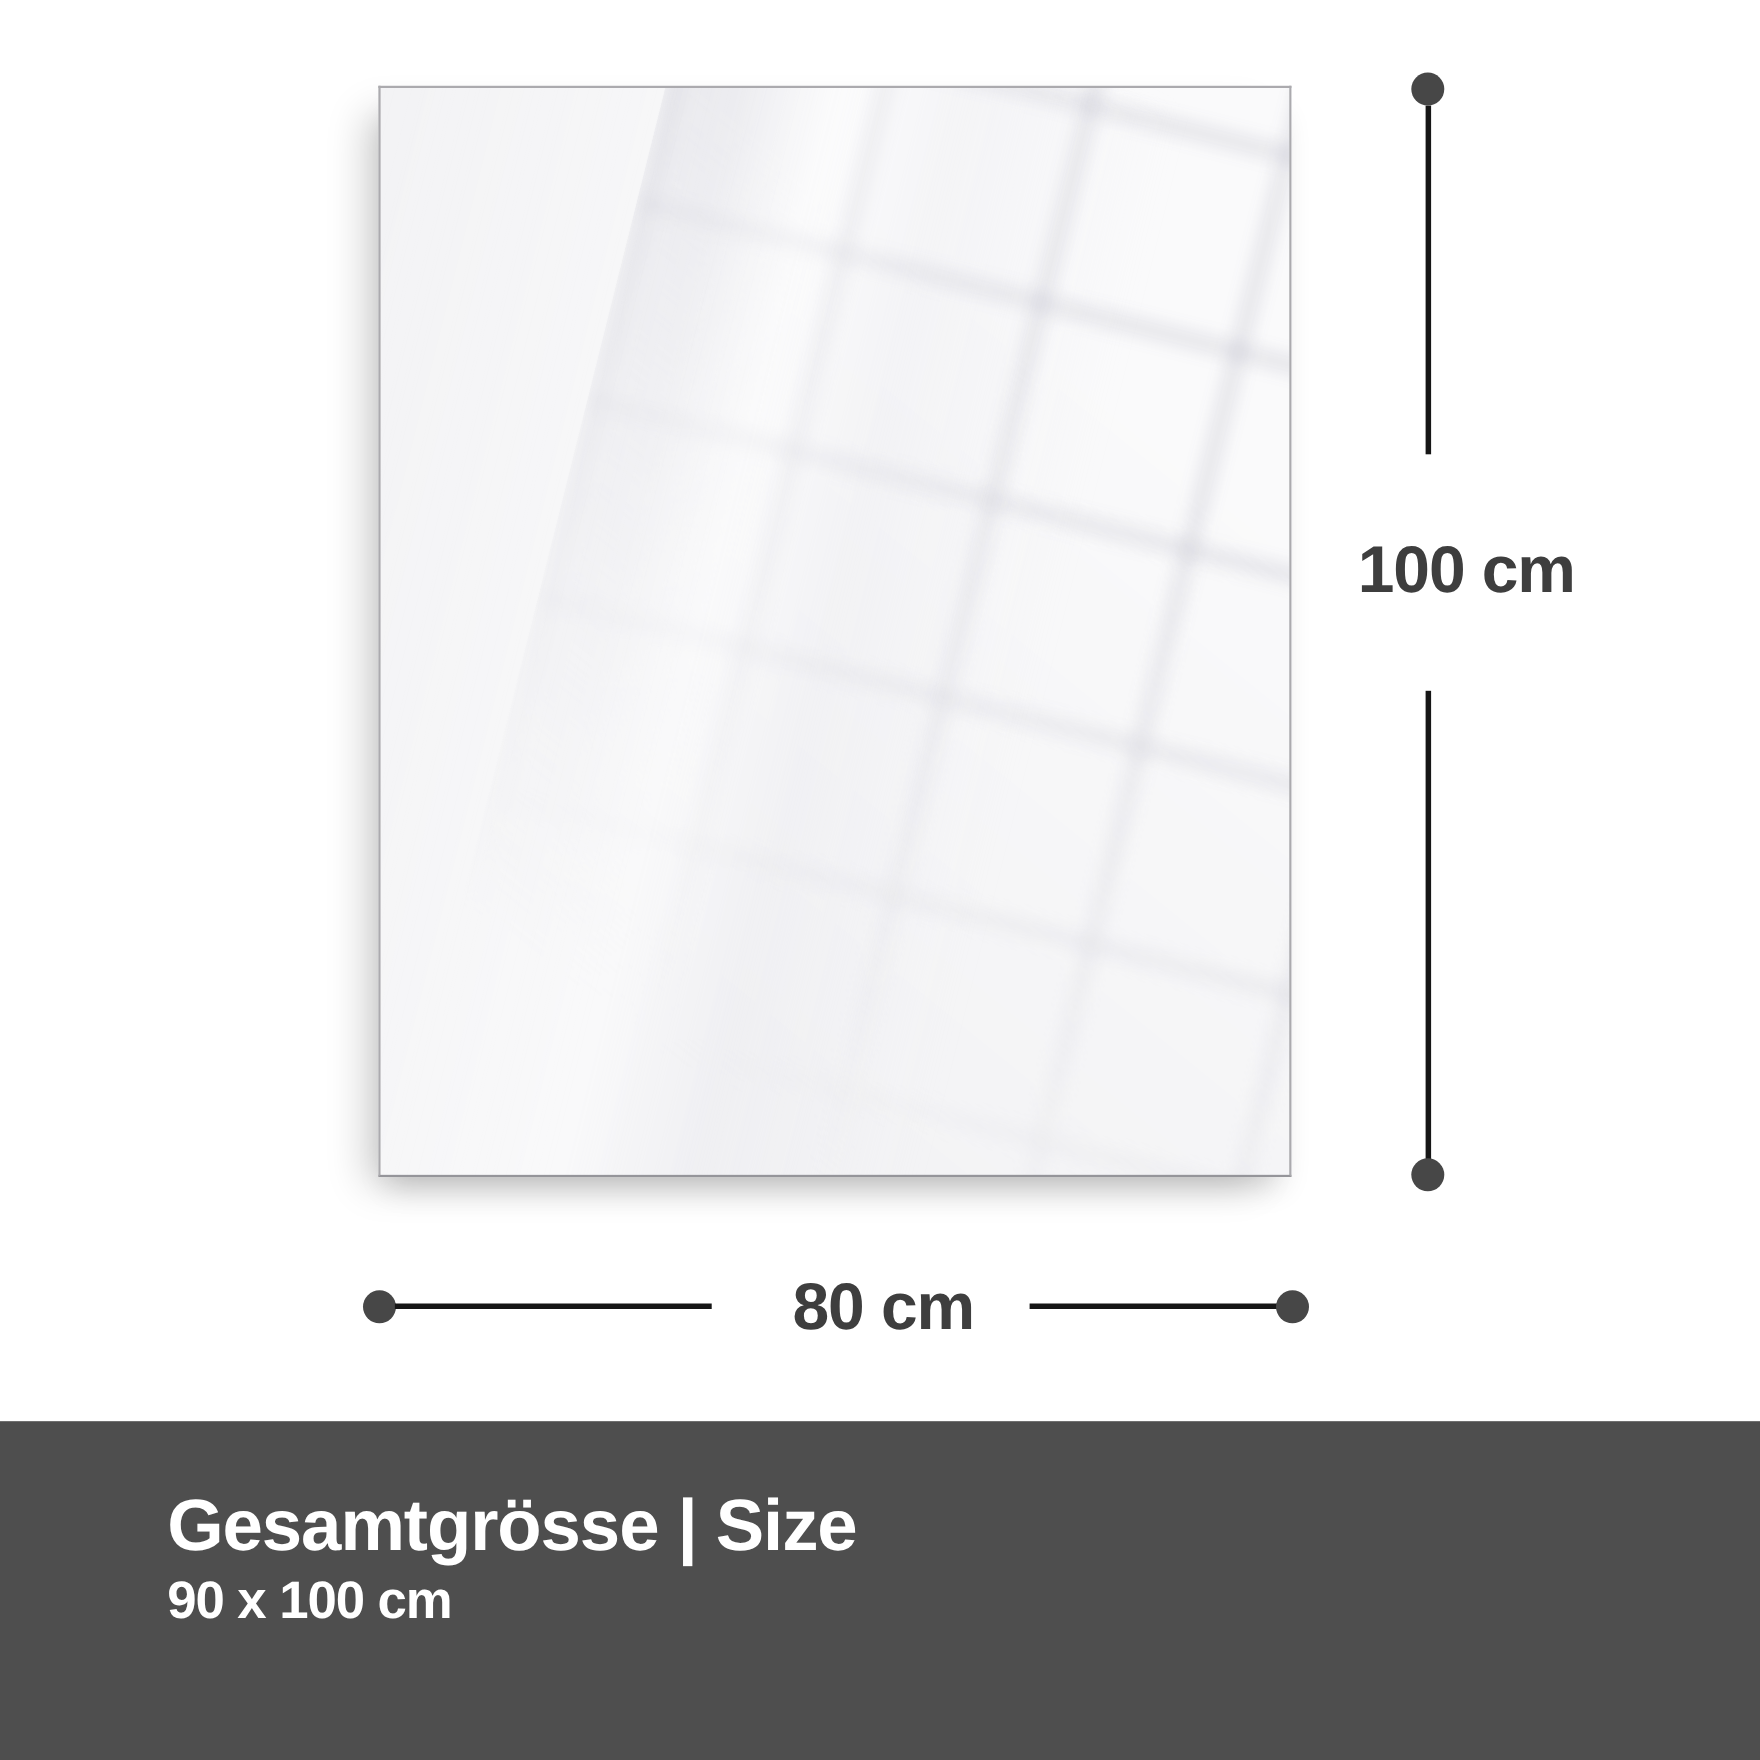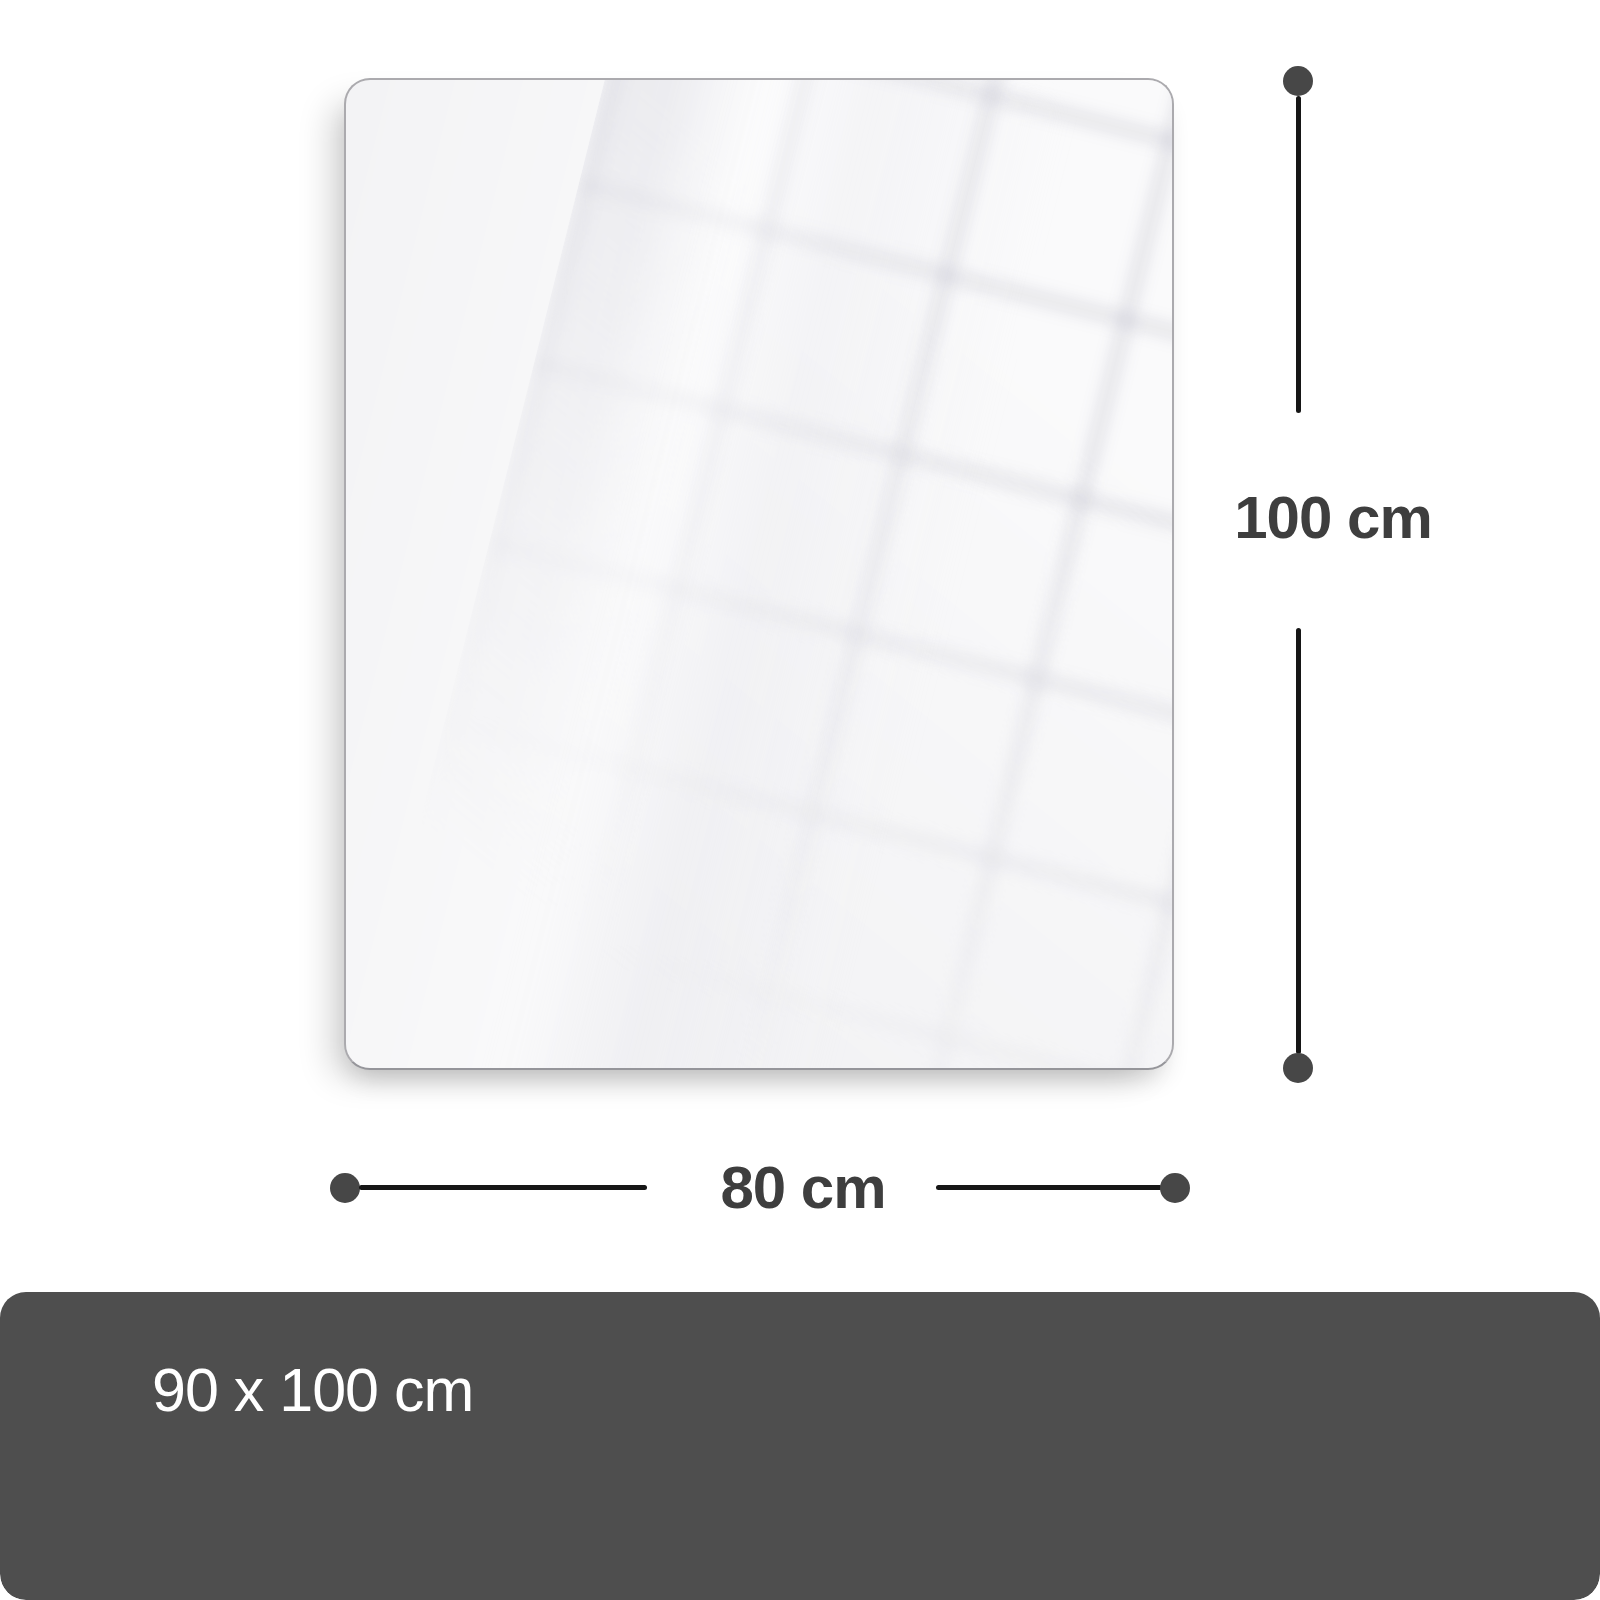--- a/index.html
+++ b/index.html
@@ -3,21 +3,21 @@
 <meta charset="utf-8">
 <style>
   :root{
     --footer-bg:#4e4e4e;
     --label-color:#3e3e3e;
     --line-color:#161616;
     --dot-color:#474747;
     --panel-fill:#f3f3f5;
     --panel-border:#abaaae;
   }
-  *{margin:0;padding:0;box-sizing:border-box;border-radius:26px;}
+  *{margin:0;padding:0;box-sizing:border-box;}
   html,body{width:1600px;height:1600px;}
   body{
     font-family:"Liberation Sans","DejaVu Sans",sans-serif;
     background:#ffffff;
     position:relative;
     overflow:hidden;
   }
   .stage{position:absolute;left:0;top:0;width:1600px;height:1600px;background:#ffffff;}
 
   
@@ -80,21 +80,21 @@
     left:0;top:1292px;width:1600px;height:308px;
     background:var(--footer-bg);
     color:#ffffff;
     padding:58px 0 0 152px;
   }
   .footer-title{
     font-size:66px;font-weight:bold;letter-spacing:-1px;line-height:1.1;
     white-space:nowrap;
   }
   .footer-size{
-    font-size:61px;font-weight:normal;letter-spacing:-1px;line-height:1.12;
+    font-size:48px;font-weight:bold;letter-spacing:-1px;line-height:1.12;
     margin-top:6px;white-space:nowrap;
   }
 </style>
 </head>
 <body>
 
 <div class="stage">
 
   <div class="panel">
     <div class="reflection"></div>
@@ -111,16 +111,17 @@
 
   <div>
     <div class="dim-dot h-dot-left"></div>
     <div class="dim-seg h-seg-left"></div>
     <div class="dim-label h-label">80 cm</div>
     <div class="dim-seg h-seg-right"></div>
     <div class="dim-dot h-dot-right"></div>
   </div>
 
   <div class="footer">
+    <div class="footer-title">Gesamtgrösse | Size</div>
     <div class="footer-size">90 x 100 cm</div>
   </div>
 
 </div>
 
 </body></html>

